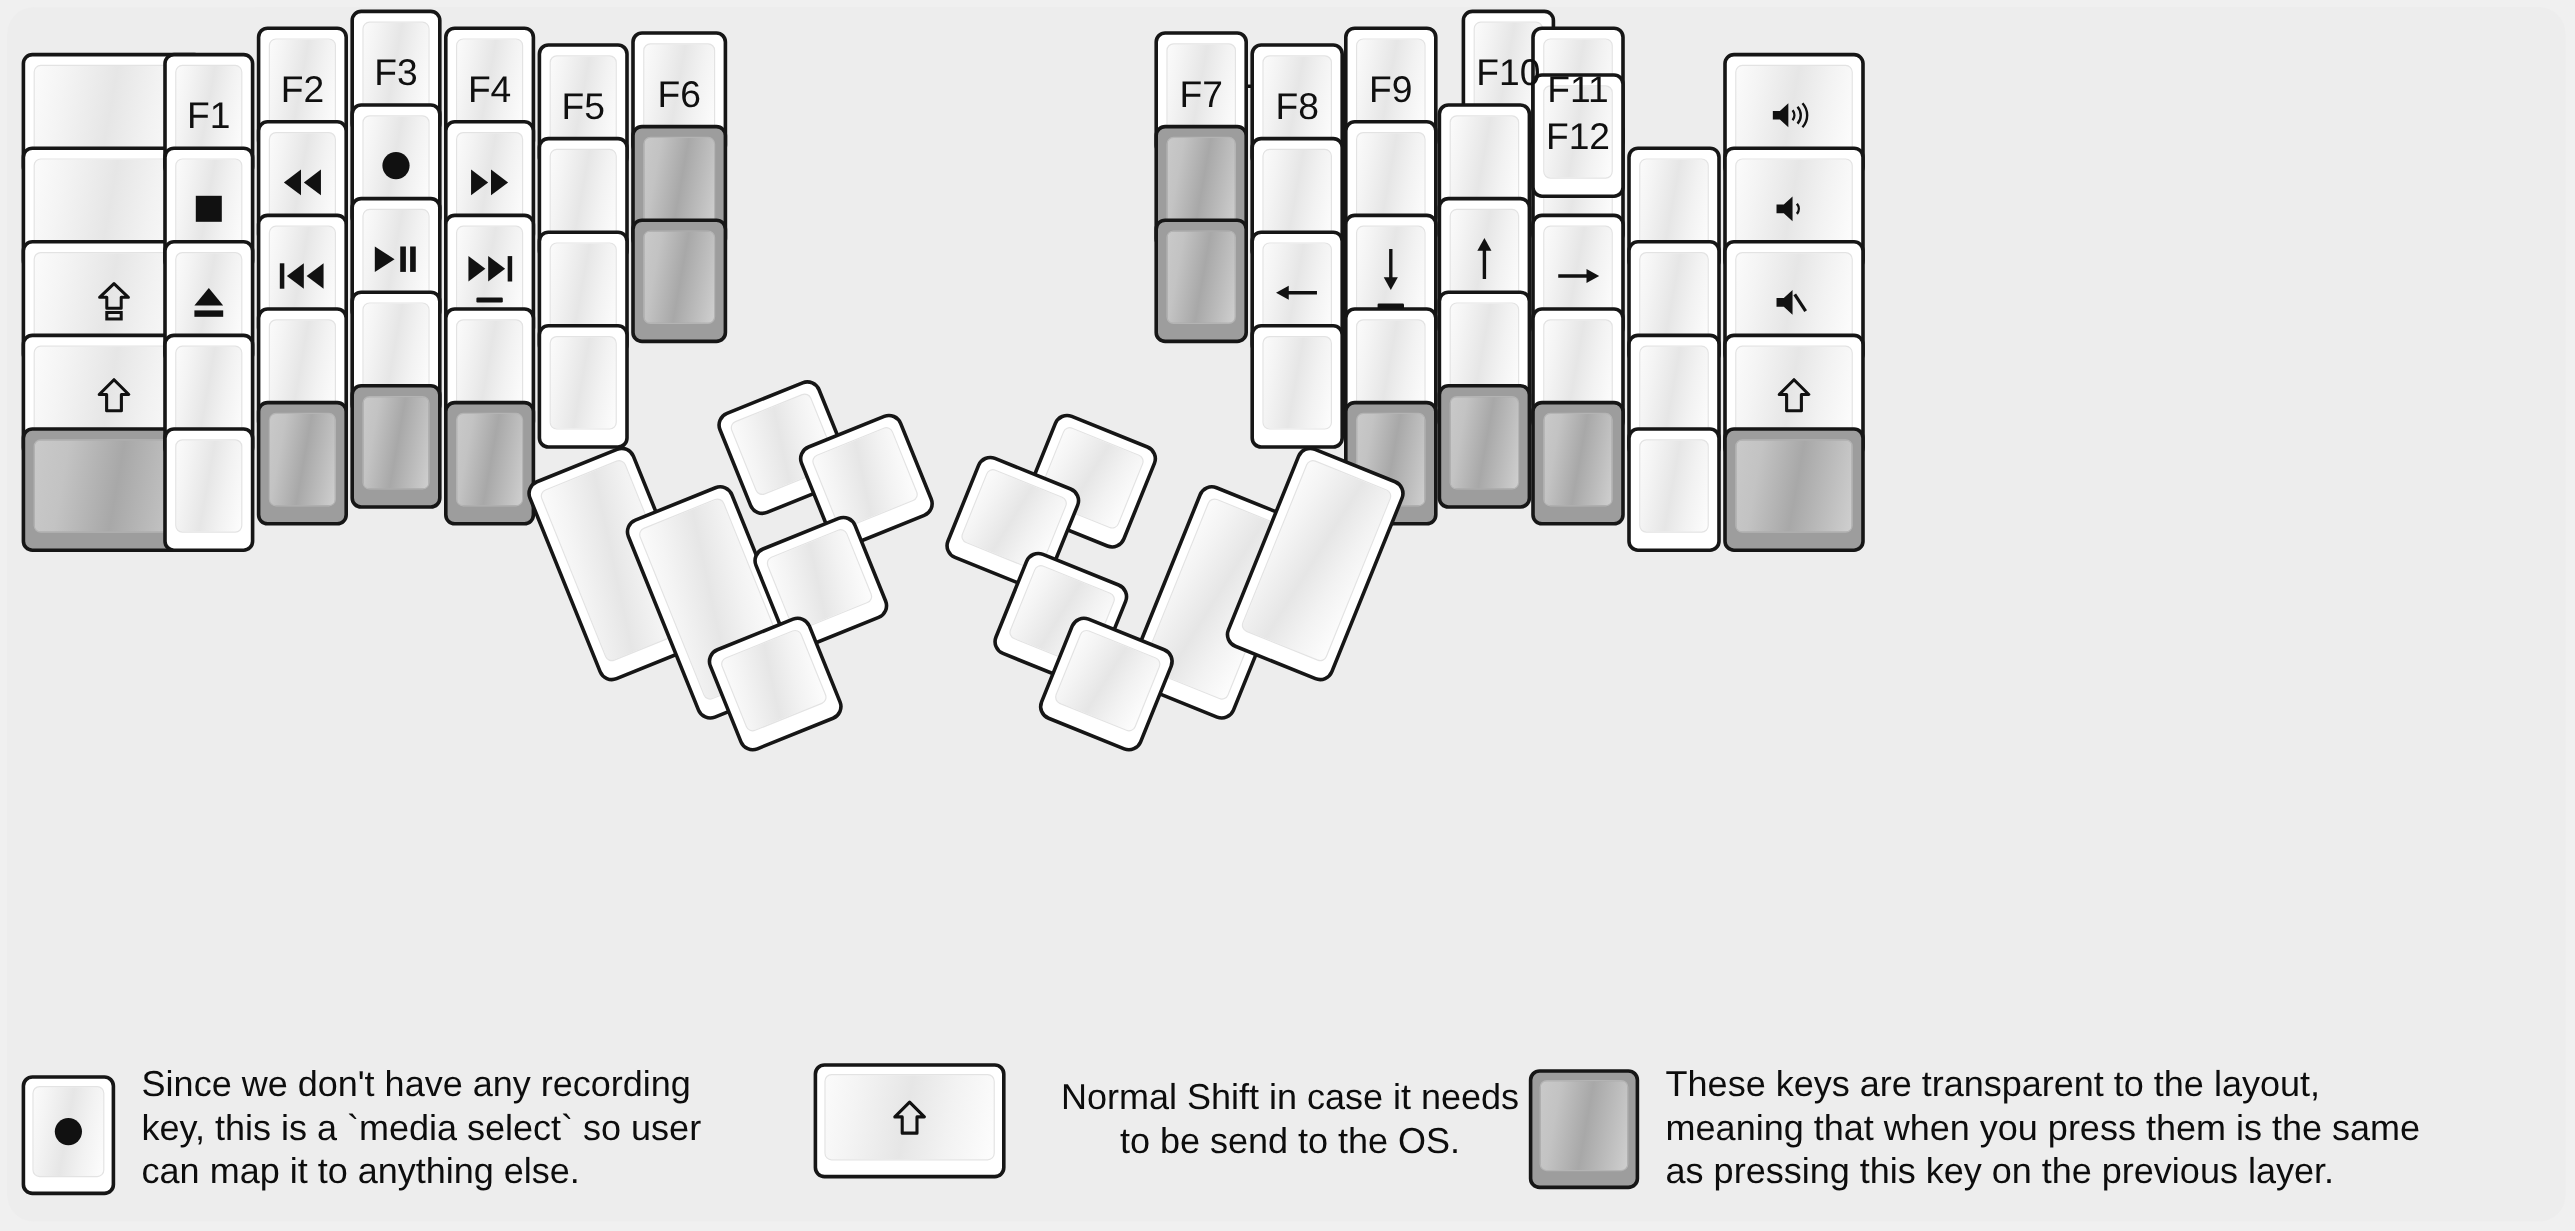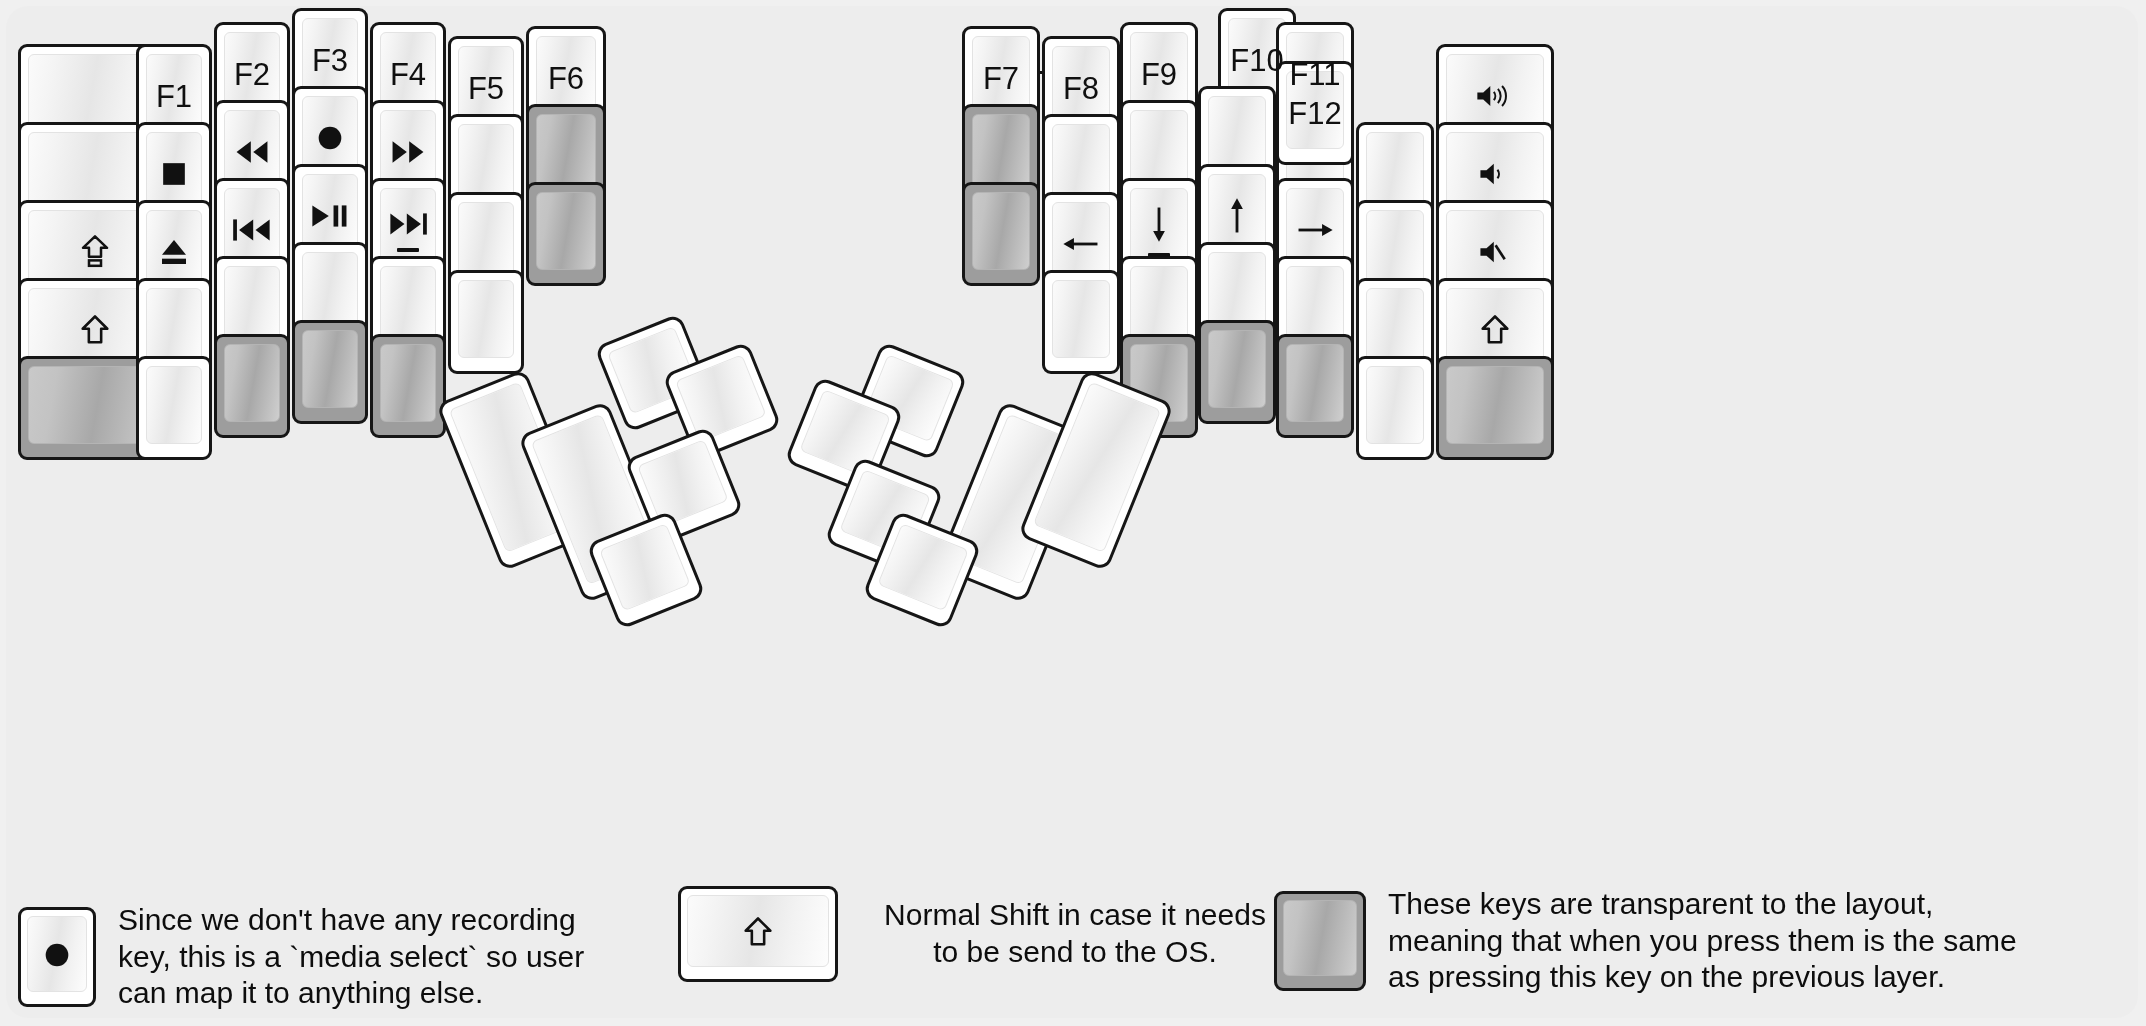--- a/index.html
+++ b/index.html
@@ -553,21 +553,21 @@
         <div class="cap"></div>
         <div class="lbl"></div>
       </div>
       <div class="key" style="left: 876px; top: 524px; width: 92px; height: 92px; transform: rotate(22deg); border-radius: 12px;">
         <div class="cap"></div>
         <div class="lbl"></div>
       </div>
     </div>
 
   <div class="legend">
-      <div class="legend-item" style="left: 0px; top: 22px;">
+      <div class="legend-item" style="left: 0px; top: 6px; align-items: flex-end;">
         <div class="legend-key" style="width: 78px; height: 100px;">
           <div class="cap"></div>
           <span class="g"><svg width="32" height="32" viewBox="0 0 24 24">
               <circle cx="12" cy="12" r="8.5" fill="#111"></circle>
             </svg></span>
         </div>
         <div class="legend-text" style="width: 560px;">Since we don't have any recording
 key, this is a `media select` so user
 can map it to anything else.</div>
       </div>

